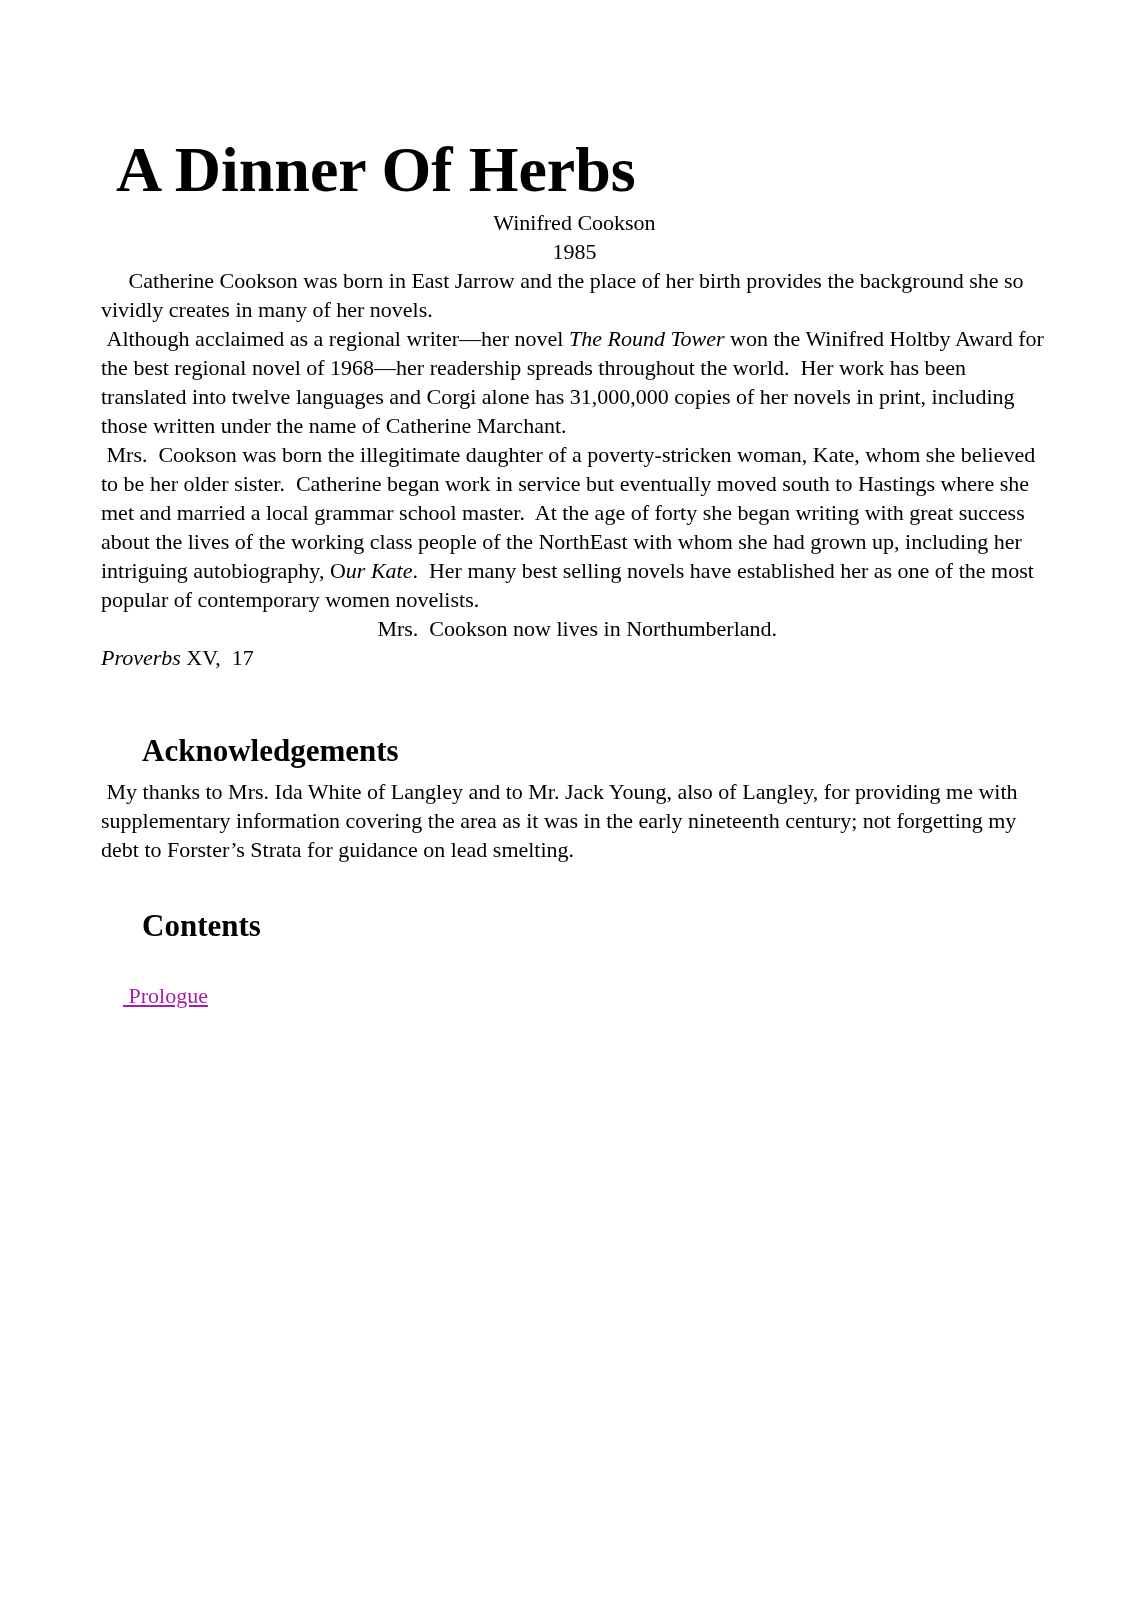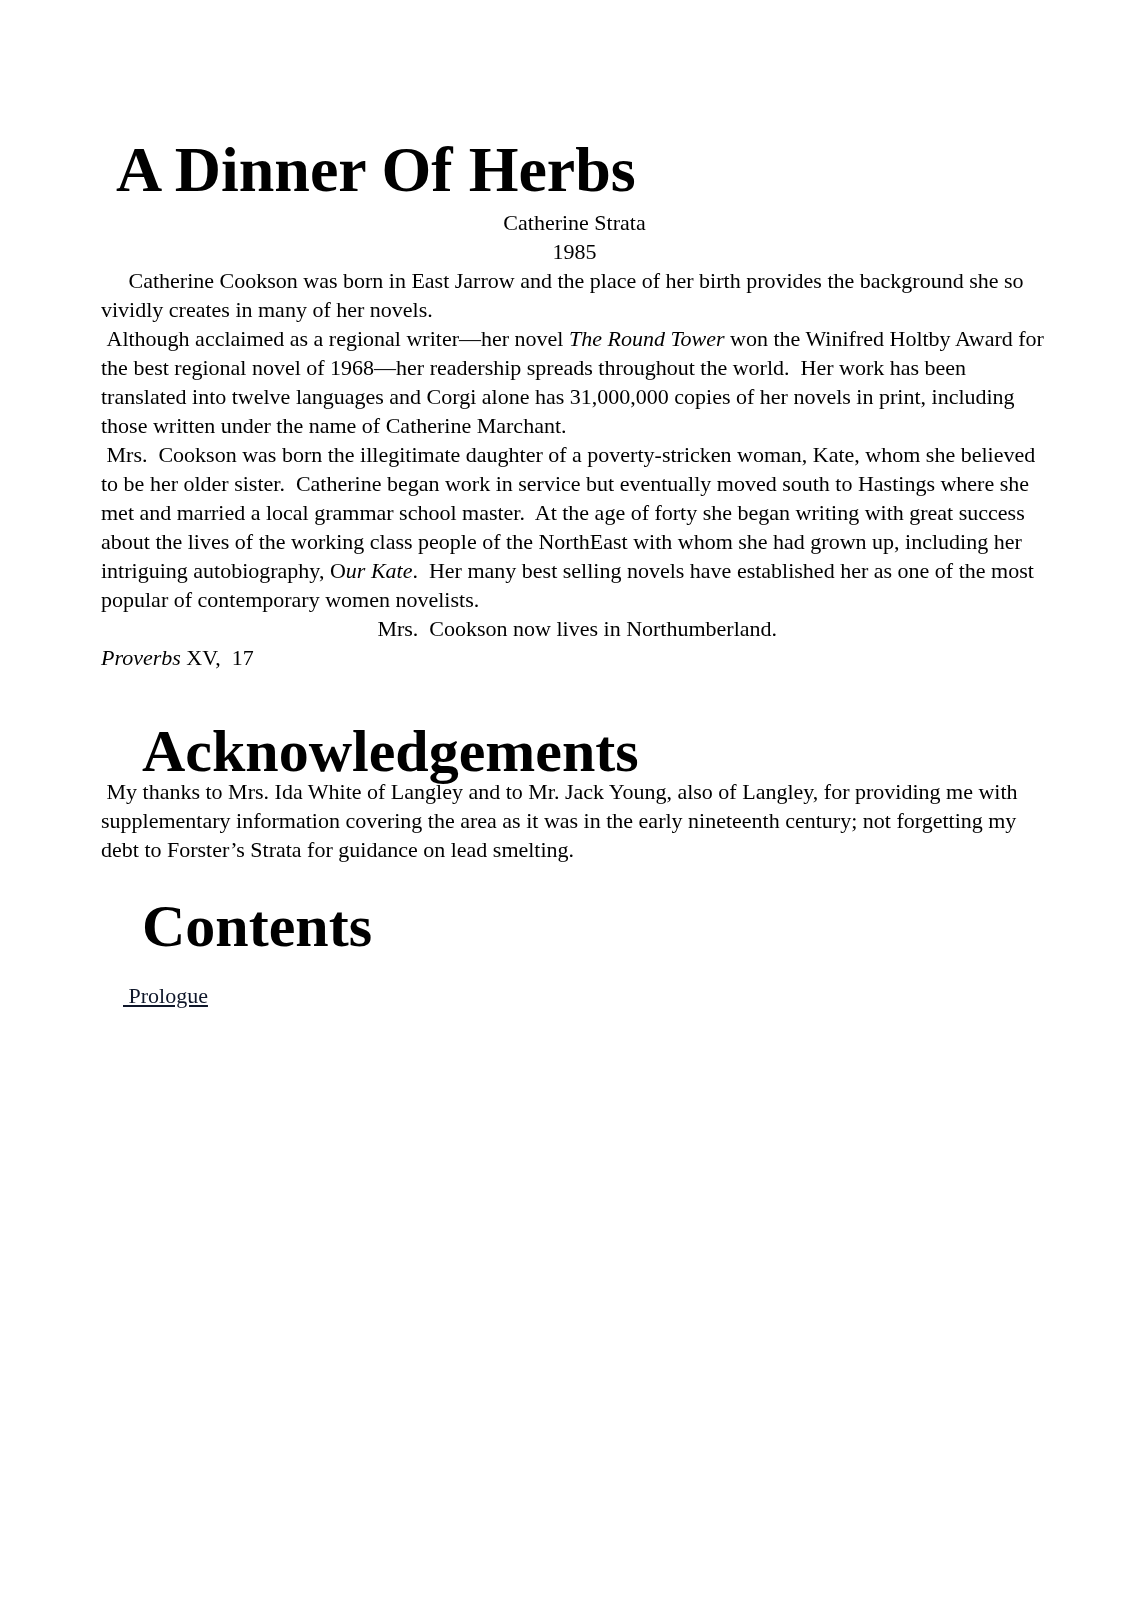--- a/index.html
+++ b/index.html
@@ -35,48 +35,48 @@
   .synopsis-label{ margin-top: 49px; }
   .para-1        { margin-top: 25px; }
   .para-2        { margin-top: 21px; }
   .para-3        { margin-top: 14px; }
   .residence     { margin-top: 15px; text-align: center; }
   .epigraph      { margin-top: 79px; }
   .epigraph-src  { margin-top: 26px; }
   .dedication    { margin-top: 49px; }
 
   .section-heading {
-    font-size: 60px;
+    font-size: 31px;
     line-height: 52px;
     font-weight: bold;
     text-indent: 41px;
     white-space: pre-wrap;
     margin: 0;
   }
   .ack-heading      { margin-top: 53px; }
   .ack-body         { margin-top: 18px; }
   .contents-heading { margin-top: 36px; }
   .contents-list    { margin-top: 26px; }
 
   a.toc-link {
-    color: #0f172a;
+    color: #a21caf;
     text-decoration: underline;
     cursor: pointer;
     white-space: pre-wrap;
   }
   i { font-style: italic; }
 </style>
 </head>
 <body>
 
 <div class="page">
 
   <h1 class="book-title">A Dinner Of Herbs</h1>
 
-  <p class="center-line author-line">Catherine Strata</p>
+  <p class="center-line author-line">Winifred Cookson</p>
 
   <p class="center-line year-line">1985</p>
 
 
   <p class="para-1">     Catherine Cookson was born in East Jarrow and the place of her birth provides the background she so vividly creates in many of her novels.</p>
 
   <p class="para-2"><span> Although acclaimed as a regional writer—her novel </span><i>The Round Tower</i><span> won the Winifred Holtby Award for the best regional novel of 1968—her readership spreads throughout the world.  Her work has been translated into twelve languages and Corgi alone has 31,000,000 copies of her novels in print, including those written under the name of Catherine Marchant.</span></p>
 
   <p class="para-3"><span> Mrs.  Cookson was born the illegitimate daughter of a poverty-stricken woman, Kate, whom she believed to be her older sister.  Catherine began work in service but eventually moved south to Hastings where she met and married a local grammar school master.  At the age of forty she began writing with great success about the lives of the working class people of the NorthEast with whom she had grown up, including her intriguing autobiography, O</span><i>ur Kate</i><span>.  Her many best selling novels have established her as one of the most popular of contemporary women novelists.</span></p>
 

